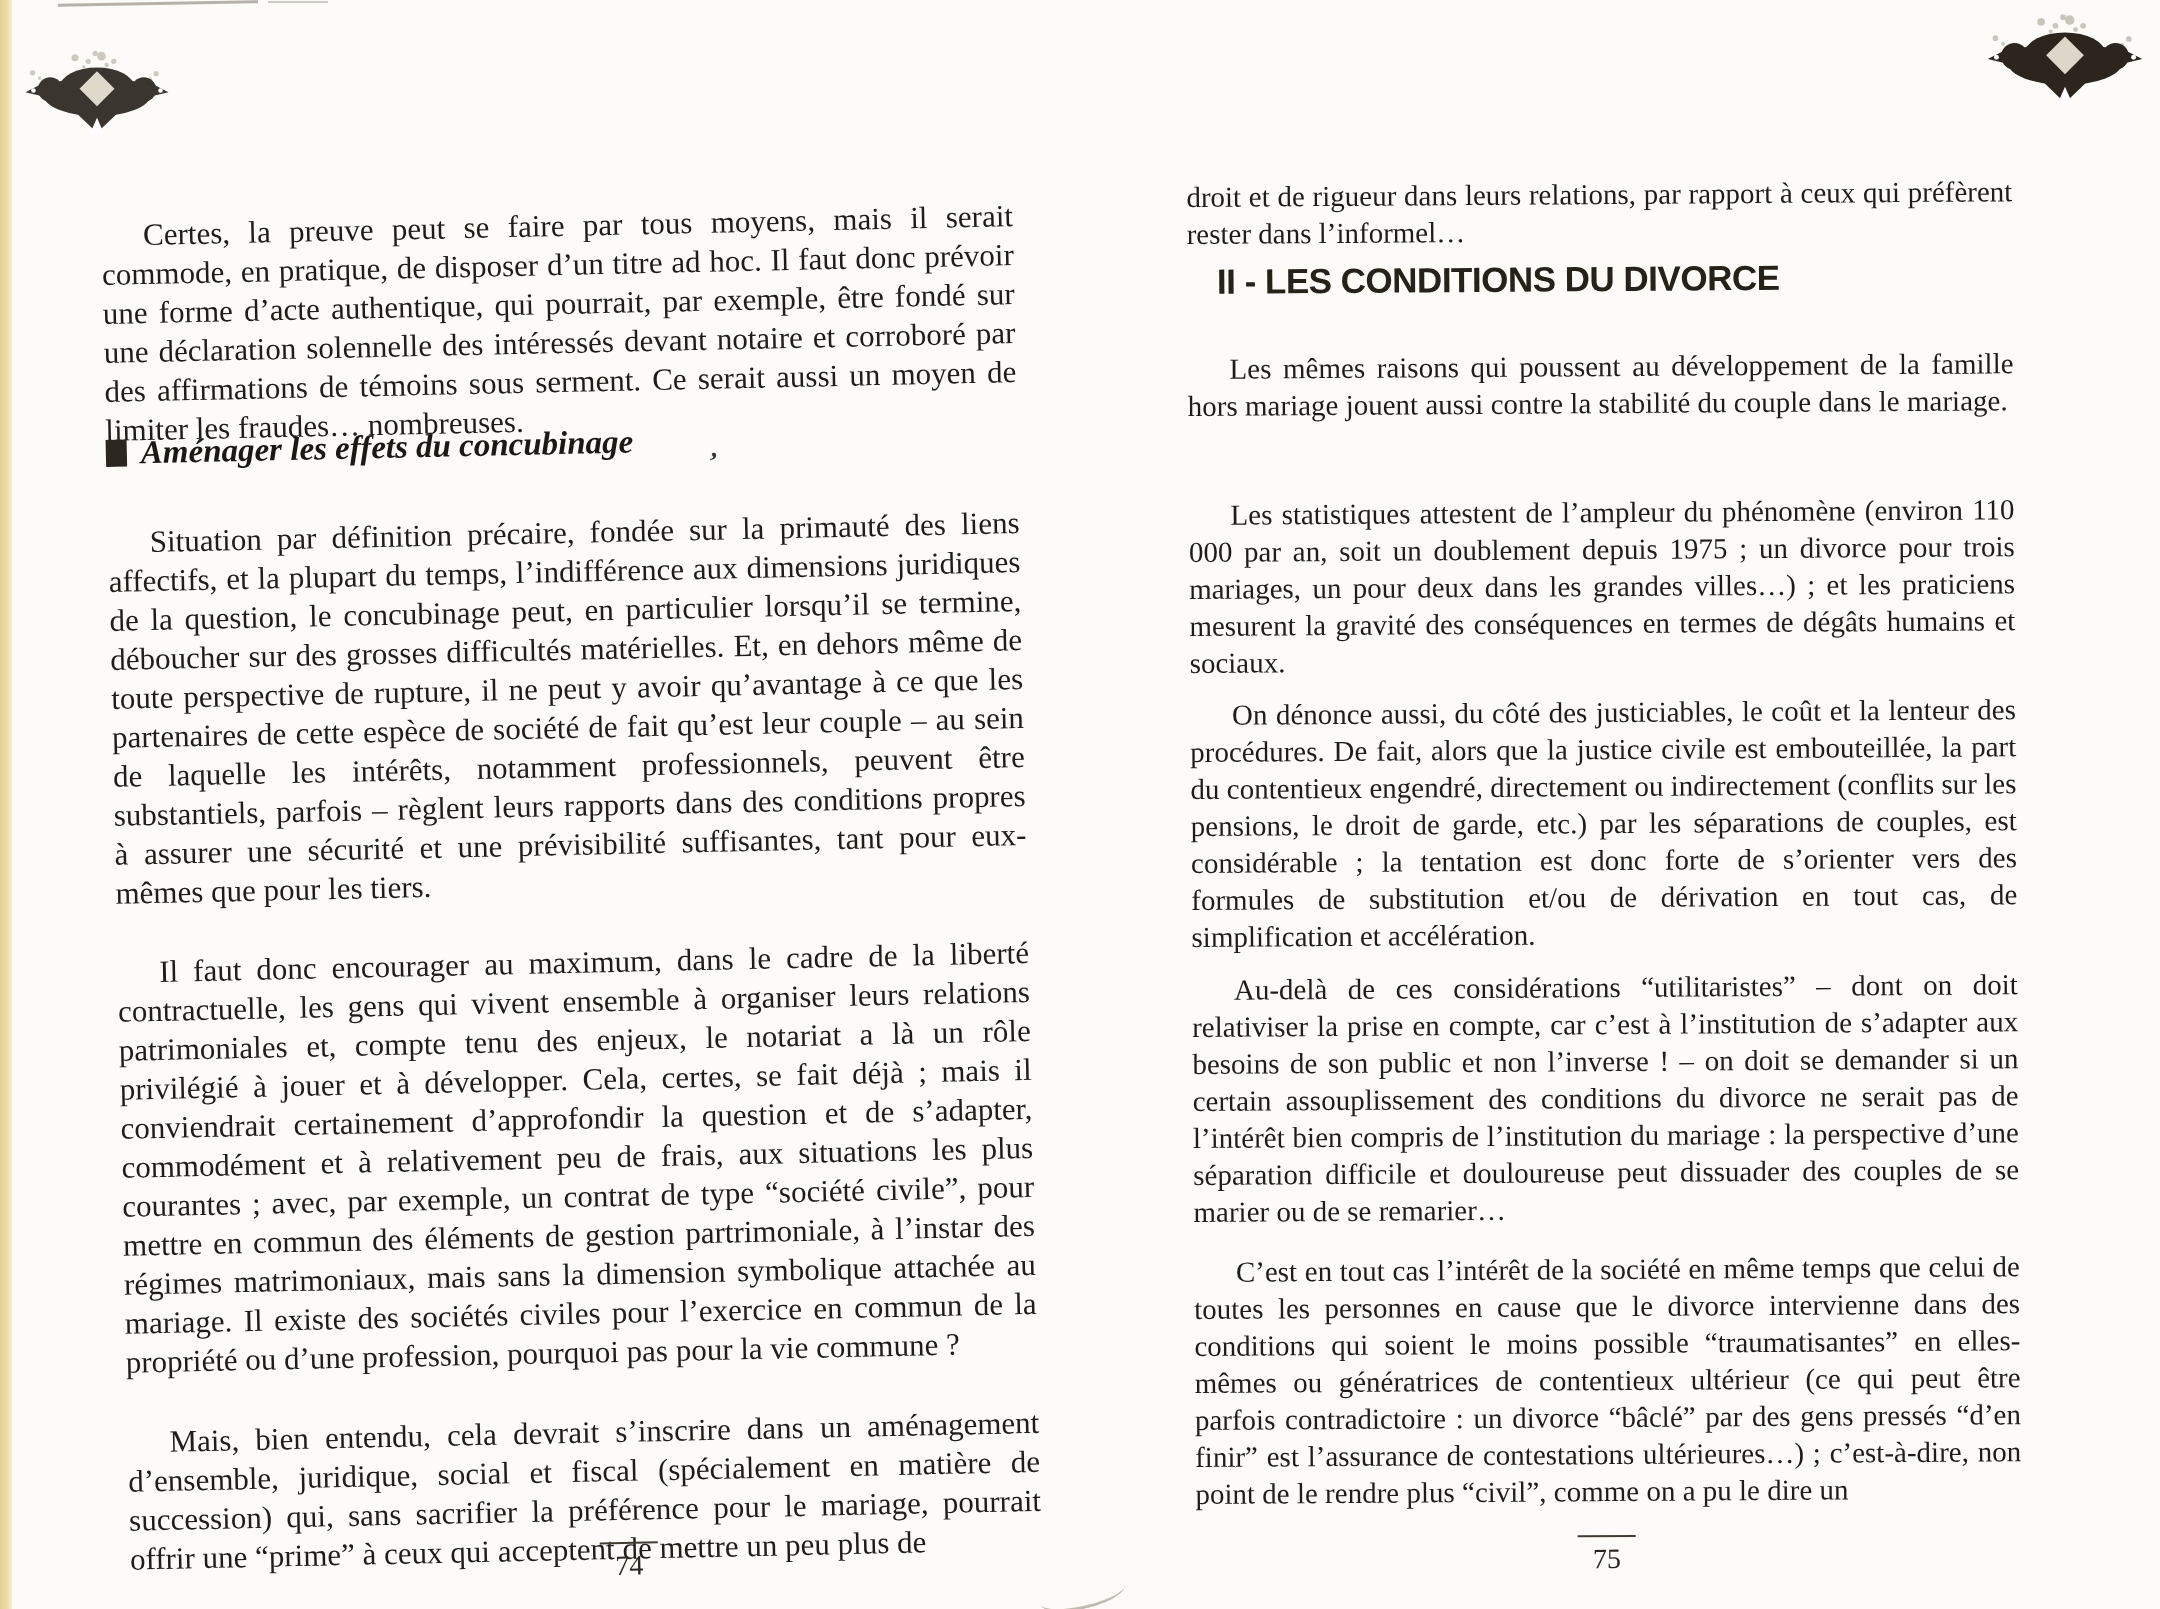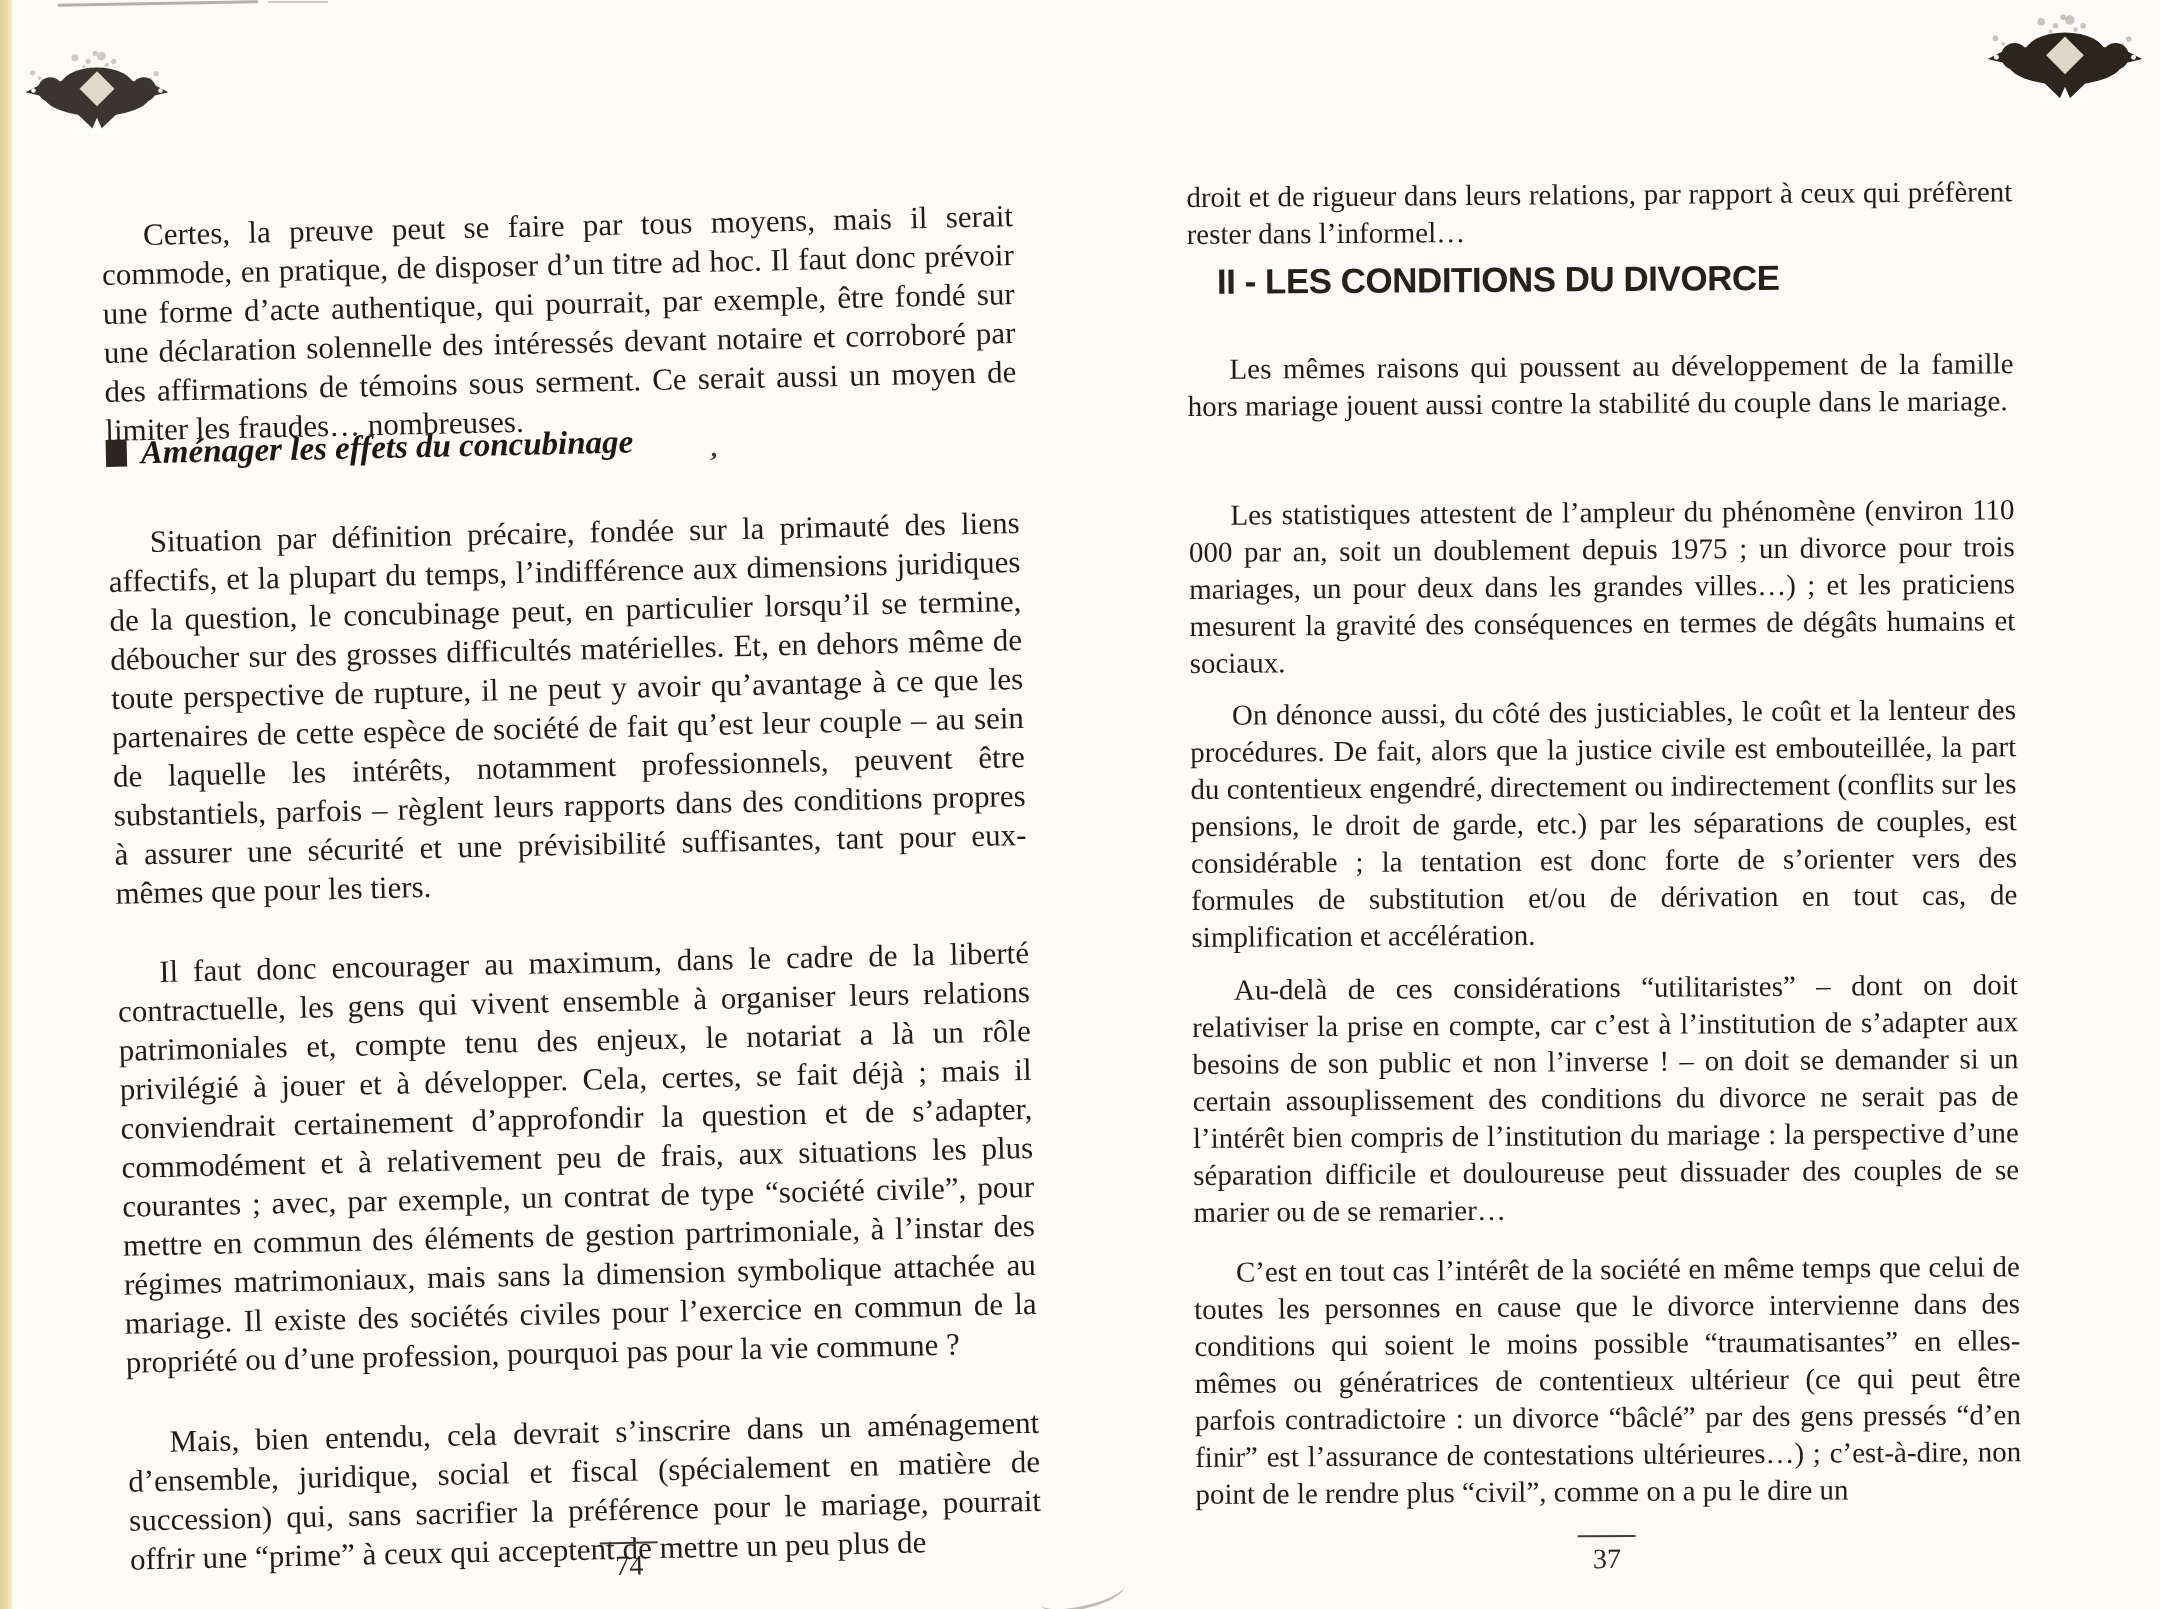--- a/index.html
+++ b/index.html
@@ -149,14 +149,14 @@
   <p class="para indent" style="top:172px">Les mêmes raisons qui poussent au développement de la famille hors mariage jouent aussi contre la stabilité du couple dans le mariage.</p>
 
   <p class="para indent" style="top:318px">Les statistiques attestent de l’ampleur du phénomène (environ 110 000 par an, soit un doublement depuis 1975 ; un divorce pour trois mariages, un pour deux dans les grandes villes…) ; et les praticiens mesurent la gravité des conséquences en termes de dégâts humains et sociaux.</p>
 
   <p class="para indent" style="top:518px">On dénonce aussi, du côté des justiciables, le coût et la lenteur des procédures. De fait, alors que la justice civile est embouteillée, la part du contentieux engendré, directement ou indirectement (conflits sur les pensions, le droit de garde, etc.) par les séparations de couples, est considérable ; la tentation est donc forte de s’orienter vers des formules de substitution et/ou de dérivation en tout cas, de simplification et accélération.</p>
 
   <p class="para indent" style="top:793px">Au-delà de ces considérations “utilitaristes” – dont on doit relativiser la prise en compte, car c’est à l’institution de s’adapter aux besoins de son public et non l’inverse ! – on doit se demander si un certain assouplissement des conditions du divorce ne serait pas de l’intérêt bien compris de l’institution du mariage : la perspective d’une séparation difficile et douloureuse peut dissuader des couples de se marier ou de se remarier…</p>
 
   <p class="para indent" style="top:1075px">C’est en tout cas l’intérêt de la société en même temps que celui de toutes les personnes en cause que le divorce intervienne dans des conditions qui soient le moins possible “traumatisantes” en elles-mêmes ou génératrices de contentieux ultérieur (ce qui peut être parfois contradictoire : un divorce “bâclé” par des gens pressés “d’en finir” est l’assurance de contestations ultérieures…) ; c’est-à-dire, non point de le rendre plus “civil”, comme on a pu le dire un</p>
 
-  <div class="page-number pn-right">37</div>
+  <div class="page-number pn-right">75</div>
 </div>
 
 </body></html>

